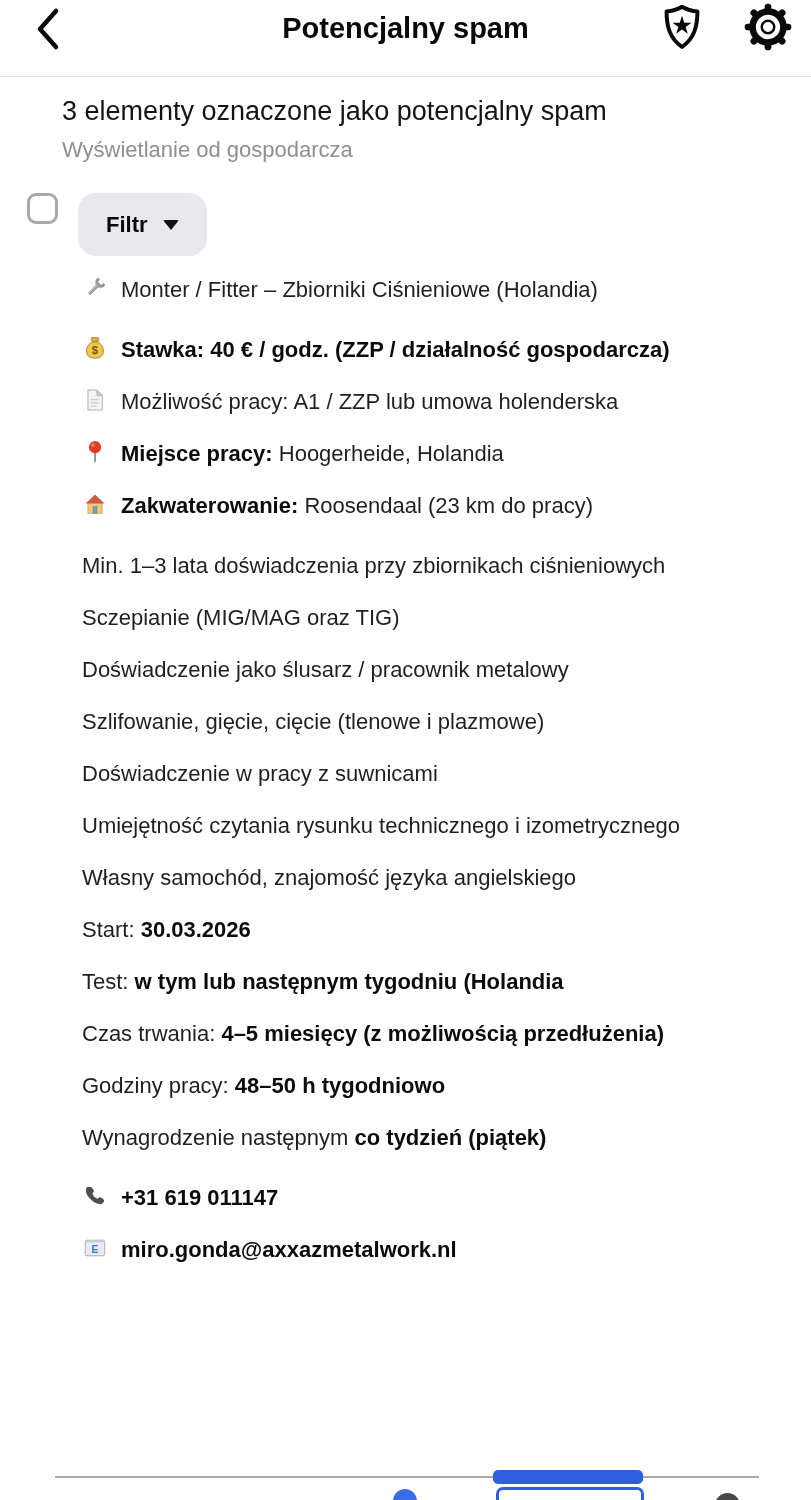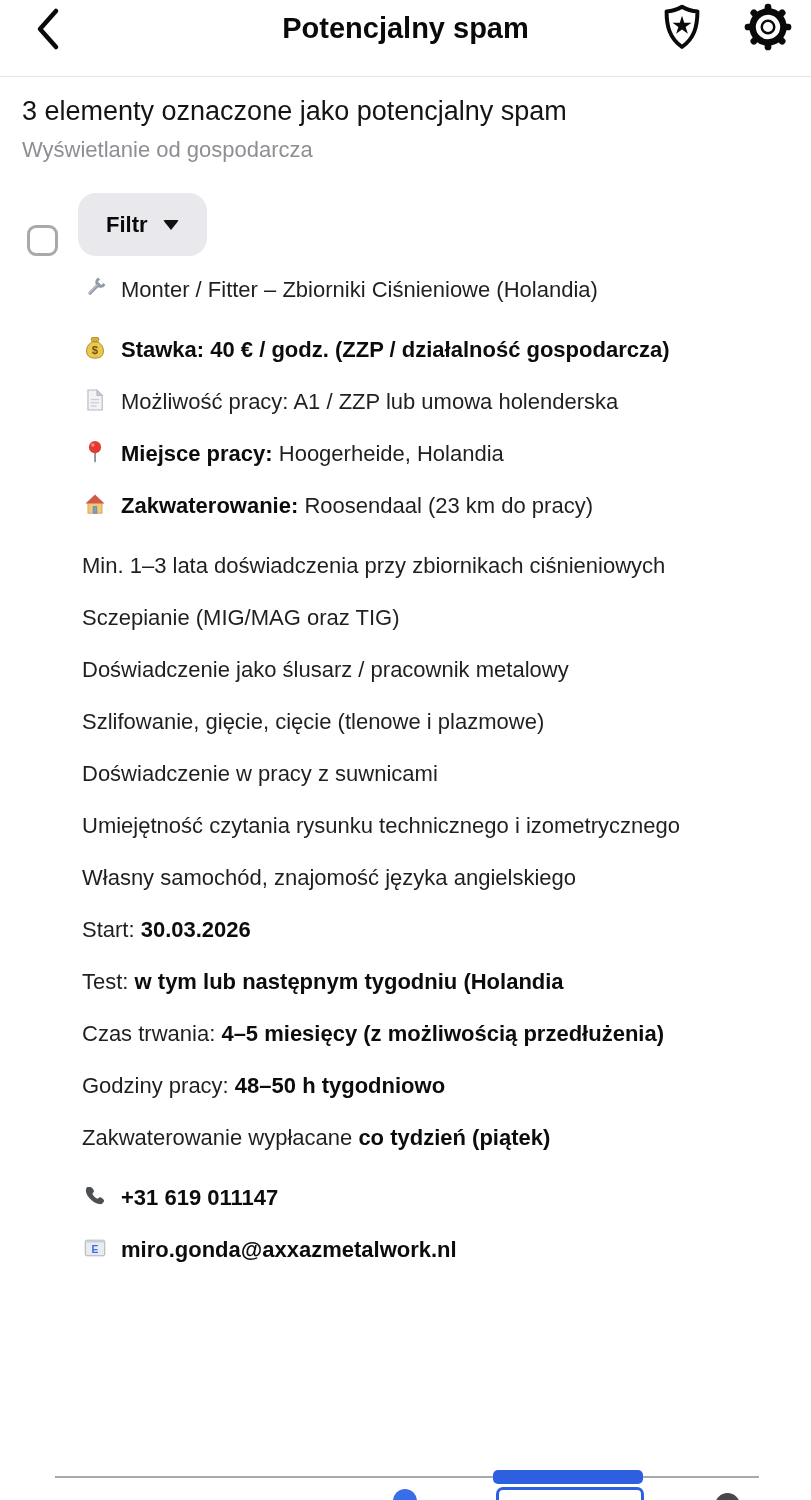--- a/index.html
+++ b/index.html
@@ -18,25 +18,25 @@
     background:#fff;
   }
   .back-btn{position:absolute;left:30px;top:6px;width:34px;height:48px;display:flex;align-items:center;justify-content:center;cursor:pointer;background:none;border:none;padding:0;}
   .nav-title{
     position:absolute;left:0;right:0;top:12px;
     text-align:center;font-size:29px;font-weight:700;color:#0a0a0a;
   }
   .nav-icons{position:absolute;right:18px;top:2px;display:flex;gap:36px;align-items:center;}
   .nav-icon-btn{width:50px;height:52px;display:flex;align-items:center;justify-content:center;background:none;border:none;padding:0;cursor:pointer;}
   
-  .summary{padding:16px 24px 0 22px;}
+  .summary{padding:16px 24px 0 22px;margin-left:40px;}
   .summary-title{font-size:27px;line-height:36px;color:#141416;font-weight:400;}
   .summary-sub{font-size:22px;line-height:30px;color:#8e8e93;margin-top:6px;}
   
-  .toolbar{display:flex;align-items:flex-end;gap:20px;padding:28px 0 0 27px;}
+  .toolbar{display:flex;align-items:flex-start;gap:20px;padding:28px 0 0 27px;}
   .checkbox{
     width:31px;height:31px;border:3px solid #a9a9ad;border-radius:9px;
     background:#fff;box-sizing:border-box;cursor:pointer;
   }
   .filter-pill{
     display:flex;align-items:center;gap:15px;
     background:#e9e8ec;border:none;border-radius:18px;
     height:63px;padding:0 28px;cursor:pointer;
   }
   .filter-label{font-size:22px;font-weight:600;color:#0a0a0a;}
@@ -155,21 +155,21 @@
       <div class="para"><span>Sczepianie (MIG/MAG oraz TIG)</span></div>
       <div class="para"><span>Doświadczenie jako ślusarz / pracownik metalowy</span></div>
       <div class="para"><span>Szlifowanie, gięcie, cięcie (tlenowe i plazmowe)</span></div>
       <div class="para"><span>Doświadczenie w pracy z suwnicami</span></div>
       <div class="para"><span>Umiejętność czytania rysunku technicznego i izometrycznego</span></div>
       <div class="para"><span>Własny samochód, znajomość języka angielskiego</span></div>
       <div class="para"><span>Start: </span><span class="b">30.03.2026</span></div>
       <div class="para"><span>Test: </span><span class="b">w tym lub następnym tygodniu (Holandia</span></div>
       <div class="para"><span>Czas trwania: </span><span class="b">4–5 miesięcy (z możliwością przedłużenia)</span></div>
       <div class="para"><span>Godziny pracy: </span><span class="b">48–50 h tygodniowo</span></div>
-      <div class="para"><span>Zakwaterowanie wypłacane </span><span class="b">co tydzień (piątek)</span></div>
+      <div class="para"><span>Wynagrodzenie następnym </span><span class="b">co tydzień (piątek)</span></div>
       <div class="para gap"><span class="p-icon"><svg viewBox="0 0 24 24">
             <path d="M4.8 3.6 C2.6 5.8 3.4 10.2 7.2 14.2 C11 18.2 15.8 20.4 18.6 19.2 L20.4 16.8 C21 15.6 17.4 12.6 16.2 13.2 L14.4 14.6 C12.4 14 10.2 11.8 9.6 9.8 L11 8 C11.6 6.8 8.6 3.2 7.4 3.8 Z" fill="#4c4f54"></path>
           </svg></span><span class="b">+31 619 011147</span></div>
       <div class="para"><span class="p-icon"><svg viewBox="0 0 24 24">
             <rect x="3" y="4.8" width="18" height="14.4" rx="1.6" fill="#e9ebee" stroke="#a9afb8" stroke-width="0.9"></rect>
             <rect x="3" y="4.8" width="18" height="2" fill="#c6ccd4"></rect>
             <text x="12" y="16.4" font-size="9.5" font-weight="bold" text-anchor="middle" fill="#3a6ee8" font-family="Liberation Sans, sans-serif">E</text>
           </svg></span><span class="b">miro.gonda@axxazmetalwork.nl</span></div>
     </div>
 

